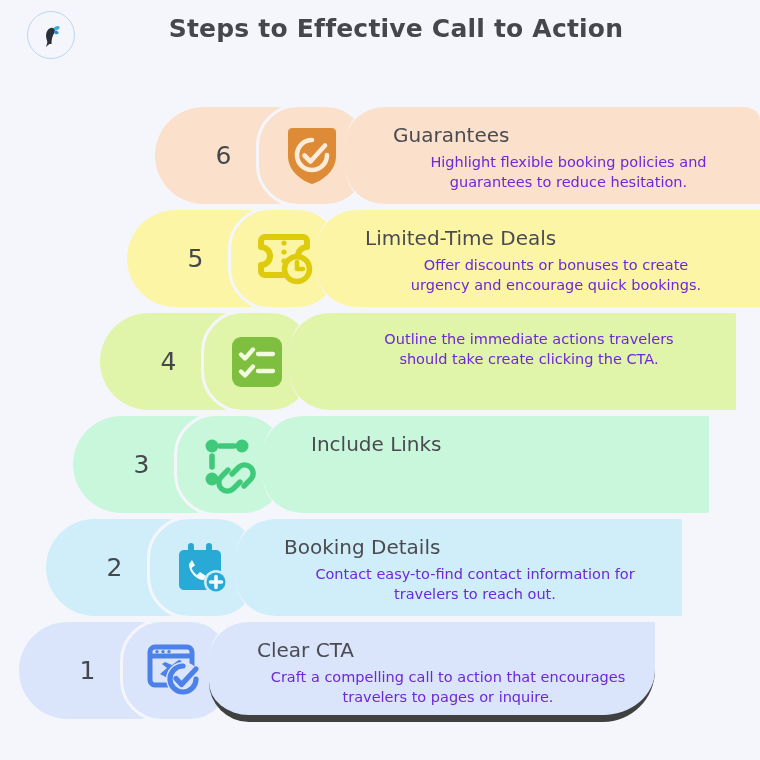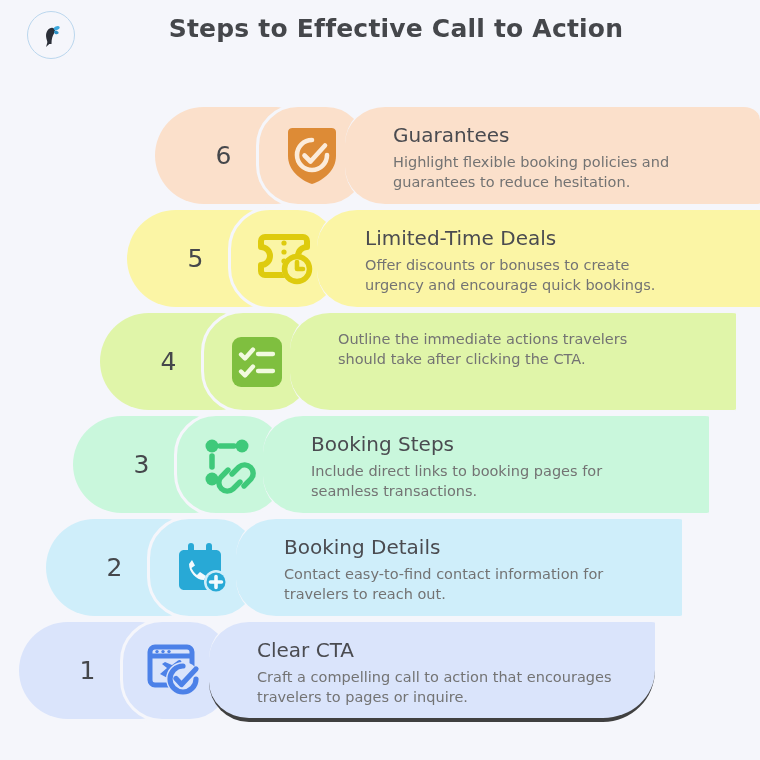--- a/index.html
+++ b/index.html
@@ -99,26 +99,27 @@
     font-family: "DejaVu Sans", sans-serif;
     font-size: 20px;
     color: #4A4B50;
     margin-bottom: 5px;
     white-space: nowrap;
   }
   .step-desc {
     font-family: "DejaVu Sans", sans-serif;
     font-size: 14.5px;
     line-height: 20px;
-    color: #737373;
+    color: #6d28d9;
     white-space: pre-line;
+    text-align: center;
   }
 
   
-  .row-bottom .text-panel { border-radius: 40px 4px 52px 40px; border-bottom: 4px solid #404040; }
+  .row-bottom .text-panel { border-radius: 40px 4px 52px 40px; border-bottom: 7px solid #404040; }
   .row-top .text-panel { border-radius: 40px 16px 4px 40px; border-top: 3px solid #F5F6FB; }
   .row-top .num-panel { border-radius: 52px 16px 16px 52px; }
   svg { display: block; }
 </style>
 </head>
 <body>
 
 <div id="header">
   <div id="logo-badge">
     <span>
@@ -189,21 +190,21 @@
           <rect x="2" y="2" width="50" height="50" rx="9" fill="#7FBF3F"></rect>
           <path d="M11 19.5 L15 23.5 L23 14.5" fill="none" stroke="#F2FADF" stroke-width="4.3" stroke-linecap="round" stroke-linejoin="round"></path>
           <path d="M28 19 L43 19" stroke="#F2FADF" stroke-width="4.3" stroke-linecap="round"></path>
           <path d="M11 36.5 L15 40.5 L23 31.5" fill="none" stroke="#F2FADF" stroke-width="4.3" stroke-linecap="round" stroke-linejoin="round"></path>
           <path d="M28 36 L43 36" stroke="#F2FADF" stroke-width="4.3" stroke-linecap="round"></path>
         </svg>
       </span>
     </div>
     <div class="panel text-panel" style="background:#E0F5A9; width:446px;">
       <div class="step-desc">Outline the immediate actions travelers
-should take after clicking the CTA.</div>
+should take create clicking the CTA.</div>
     </div>
   </div>
 
   <div class="step-row" style="left:70px; top:309px;">
     <div class="panel num-panel" style="background:#C9F7DC;">
       <span class="num-text">3</span>
     </div>
     <div class="panel icon-panel" style="background:#C9F7DC;">
       <span>
         <svg width="56" height="58" viewBox="0 0 56 58">
@@ -212,23 +213,21 @@
           <path d="M18 10 L32 10" stroke="#3FC97A" stroke-width="5.5" stroke-linecap="round"></path>
           <path d="M10 20 L10 31" stroke="#3FC97A" stroke-width="5.5" stroke-linecap="round"></path>
           <circle cx="10" cy="43" r="6.5" fill="#3FC97A"></circle>
           <path d="M27 41 L33 35" stroke="#C9F7DC" stroke-width="9" stroke-linecap="round"></path>
           <path d="M30 38 L37 31 A8.5 8.5 0 0 1 49 43 L42 50" fill="none" stroke="#3FC97A" stroke-width="5.4" stroke-linecap="round"></path>
           <path d="M38 46 L31 53 A8.5 8.5 0 0 1 19 41 L26 34" fill="none" stroke="#3FC97A" stroke-width="5.4" stroke-linecap="round"></path>
         </svg>
       </span>
     </div>
     <div class="panel text-panel" style="background:#C9F7DC; width:446px;">
-      <div class="step-title">Booking Steps</div>
-      <div class="step-desc">Include direct links to booking pages for
-seamless transactions.</div>
+      <div class="step-title">Include Links</div>
     </div>
   </div>
 
   <div class="step-row" style="left:43px; top:412px;">
     <div class="panel num-panel" style="background:#CFEEFA;">
       <span class="num-text">2</span>
     </div>
     <div class="panel icon-panel" style="background:#CFEEFA;">
       <span>
         <svg width="56" height="58" viewBox="0 0 56 58">

